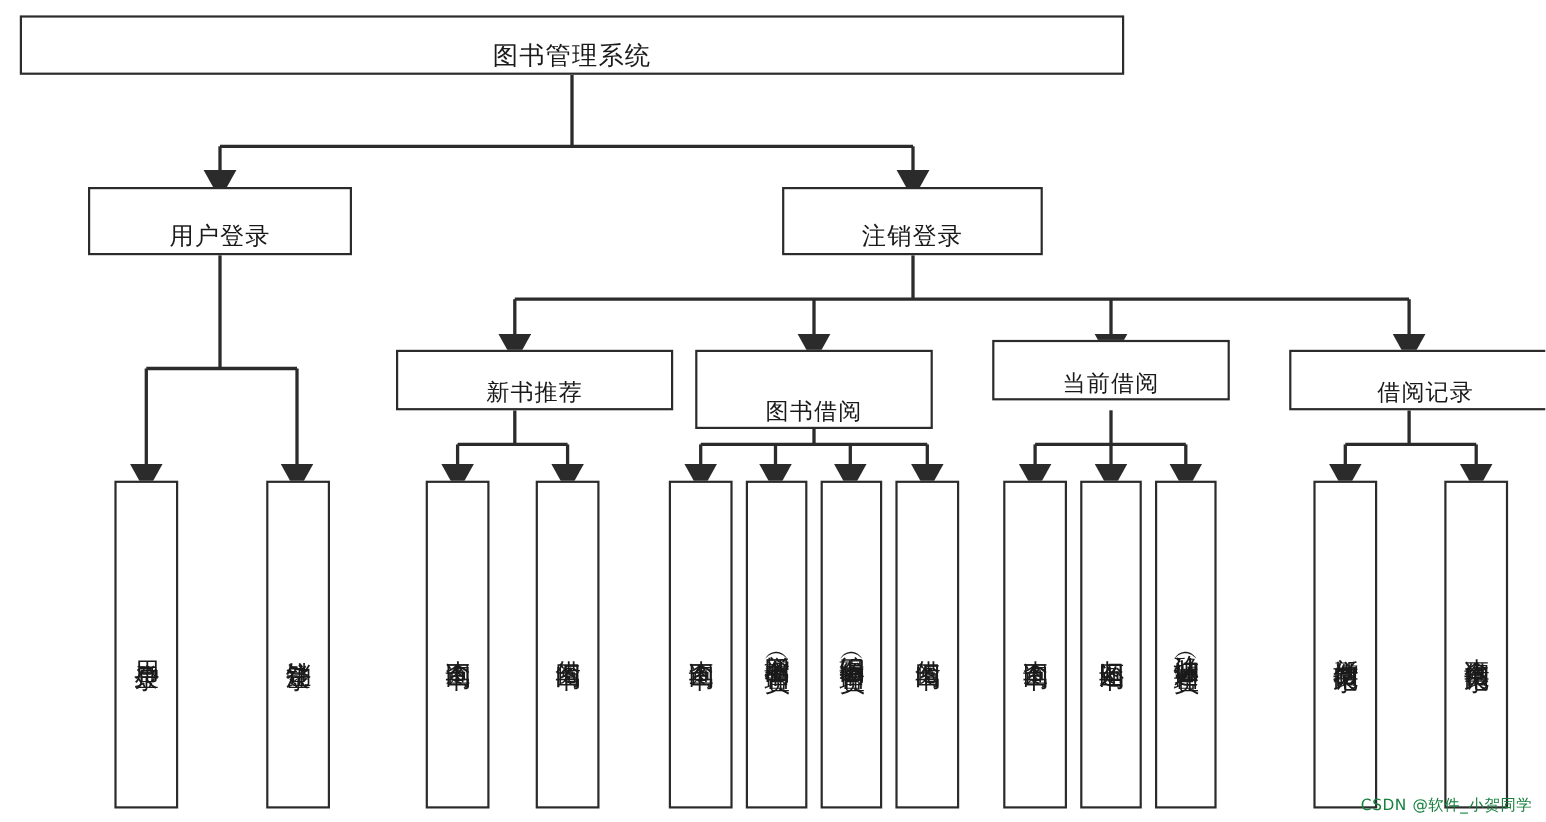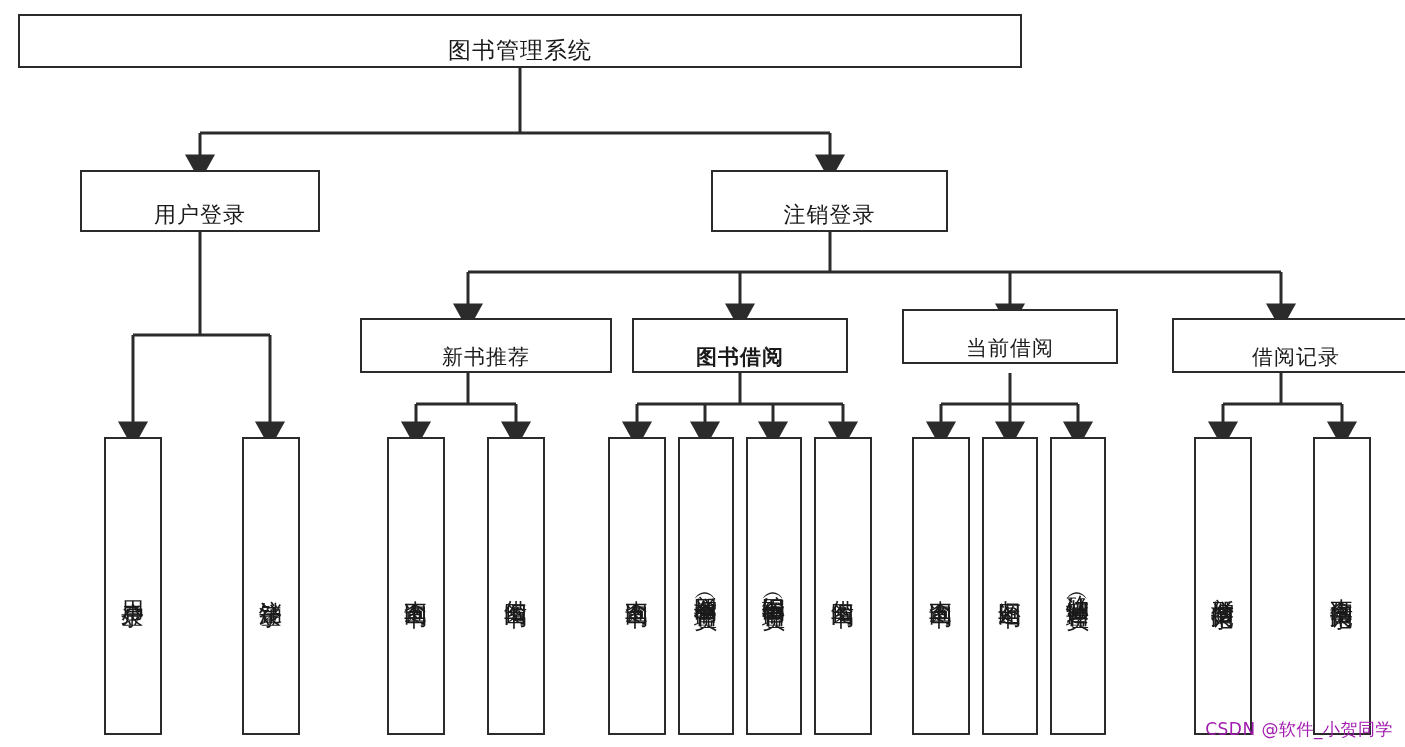--- a/index.html
+++ b/index.html
@@ -55,22 +55,22 @@
     font-size: 23px;
     line-height: 1.14;
     letter-spacing: 2px;
     white-space: nowrap;
     color: #1a1a1a;
   }
   .watermark {
     position: absolute;
     right: 12px;
     bottom: 6px;
-    font-size: 17px;
-    color: #a21caf;
+    font-size: 14px;
+    color: #15803d;
     letter-spacing: 0.5px;
     white-space: nowrap;
     pointer-events: none;
   }
 </style>
 </head>
 <body>
 
 <div id="canvas">
 
@@ -131,21 +131,21 @@
   <div class="node horiz" style="left:80px; top:170px; width:240px; height:62px;">
     <span>用户登录</span>
   </div>
   <div class="node horiz" style="left:711px; top:170px; width:237px; height:62px;">
     <span>注销登录</span>
   </div>
 
   <div class="node horiz lvl3" style="left:360px; top:318px; width:252px; height:55px;">
     <span>新书推荐</span>
   </div>
-  <div class="node horiz lvl3" style="left:632px; top:318px; width:216px; height:55px;font-weight:bold;">
+  <div class="node horiz lvl3" style="left:632px; top:318px; width:216px; height:72px;">
     <span>图书借阅</span>
   </div>
   <div class="node horiz lvl3" style="left:902px; top:309px; width:216px; height:55px;">
     <span>当前借阅</span>
   </div>
   <div class="node horiz lvl3" style="left:1172px; top:318px; width:248px; height:55px;">
     <span>借阅记录</span>
   </div>
 
   <div class="node leaf" style="left:104px; top:437px; width:58px; height:298px;">

